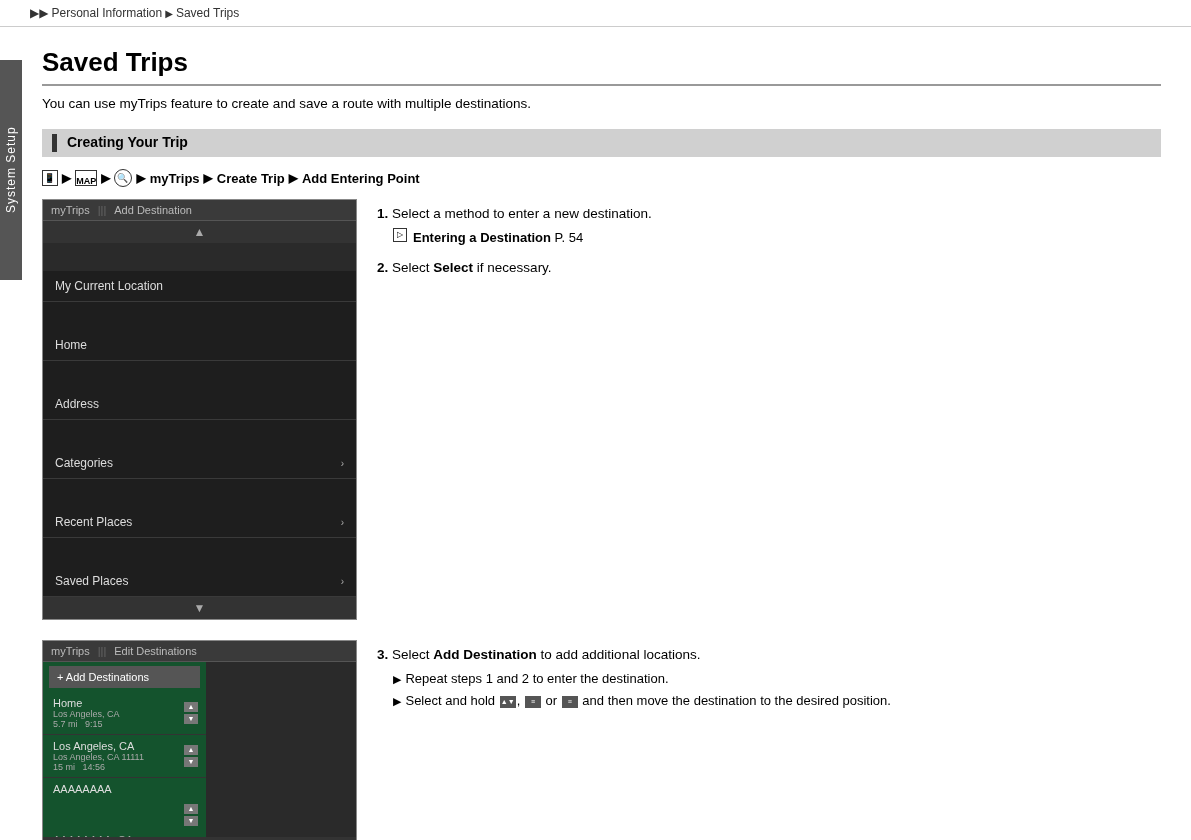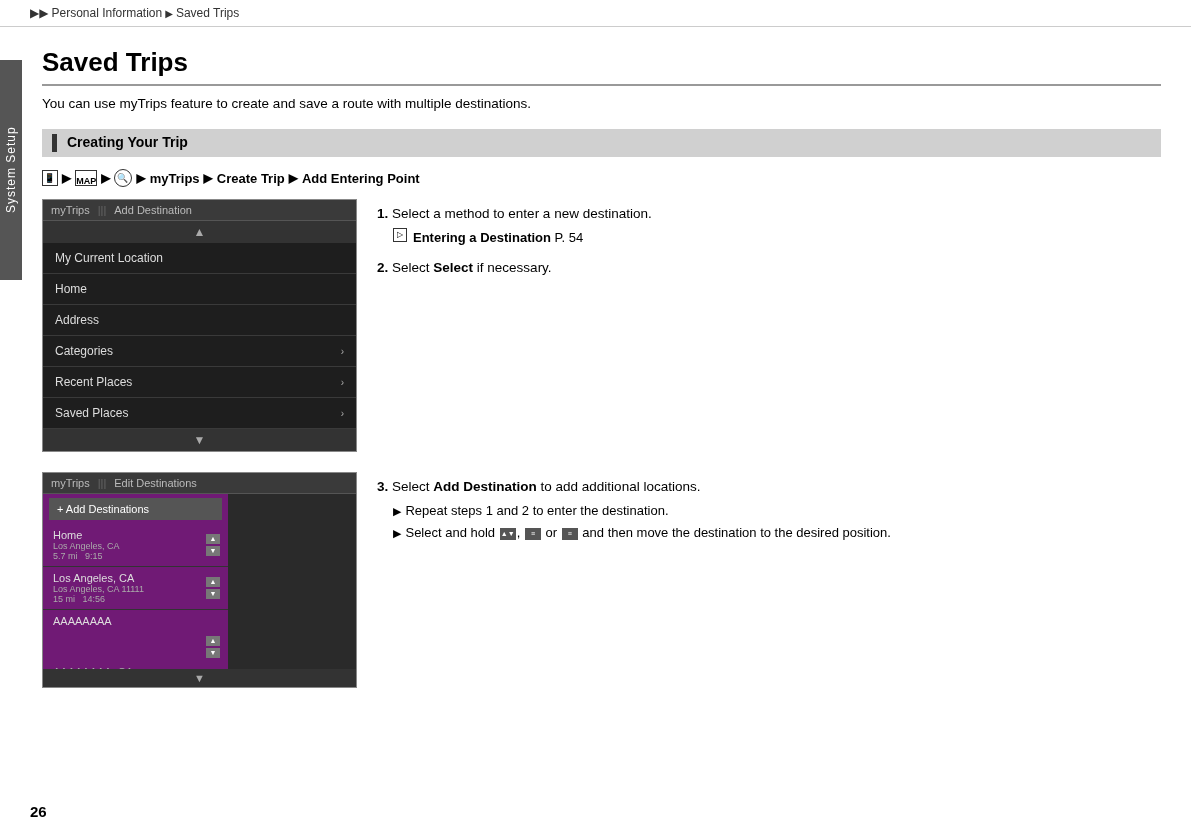--- a/index.html
+++ b/index.html
@@ -173,20 +173,21 @@
       background: #1e1e1e;
     }
     .menu-item {
       padding: 8px 12px;
       color: #ddd;
       border-bottom: 1px solid #3a3a3a;
       display: flex;
       align-items: center;
       justify-content: space-between;
       font-size: 12px;
+      margin-top: 28px;
     }
     .menu-item .arrow-right {
       color: #aaa;
       font-size: 10px;
     }
     .scroll-arrow {
       background: #333;
       color: #aaa;
       text-align: center;
       padding: 4px;
@@ -197,23 +198,23 @@
     .screen-map-container {
       position: relative;
       height: 175px;
       overflow: hidden;
       background: #2a2a2a;
     }
     .screen-left-panel {
       position: absolute;
       left: 0;
       top: 0;
-      width: 185px;
+      width: 163px;
       height: 100%;
-      background: #701a75;
+      background: #14532d;
       z-index: 2;
     }
     .add-dest-btn {
       background: #555;
       color: #fff;
       padding: 5px 8px;
       font-size: 11px;
       margin: 4px 6px;
       display: flex;
       align-items: center;

